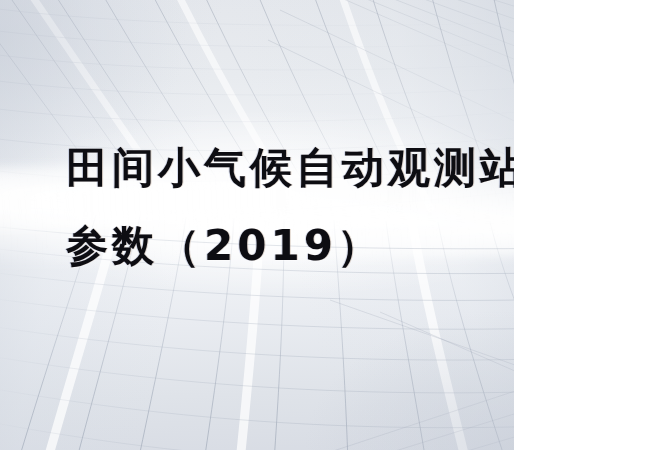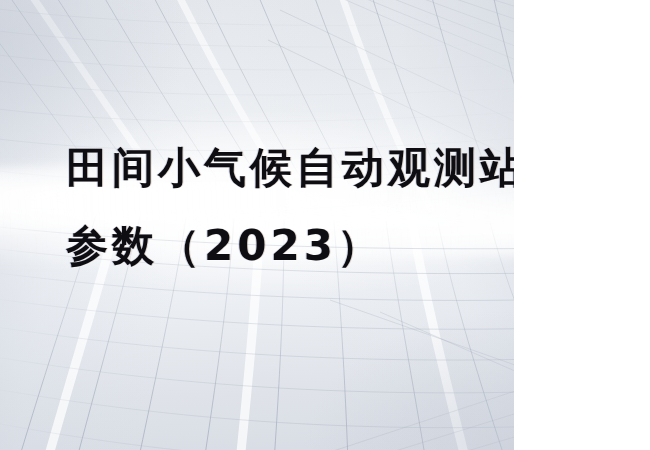--- a/index.html
+++ b/index.html
@@ -232,16 +232,16 @@
       <path d="M 500 462 L 700 406"></path>
       <path d="M 330 300 L 700 430"></path>
       <path d="M 380 312 L 700 452"></path>
     </g>
   </svg>
 
   <div class="bg-corner-dark"></div>
 
   <div class="title-block">
     <div class="title-line">田间小气候自动观测站</div>
-    <div class="title-line">参数（2023）</div>
+    <div class="title-line">参数（2019）</div>
   </div>
 
 </div>
 
 </body></html>

